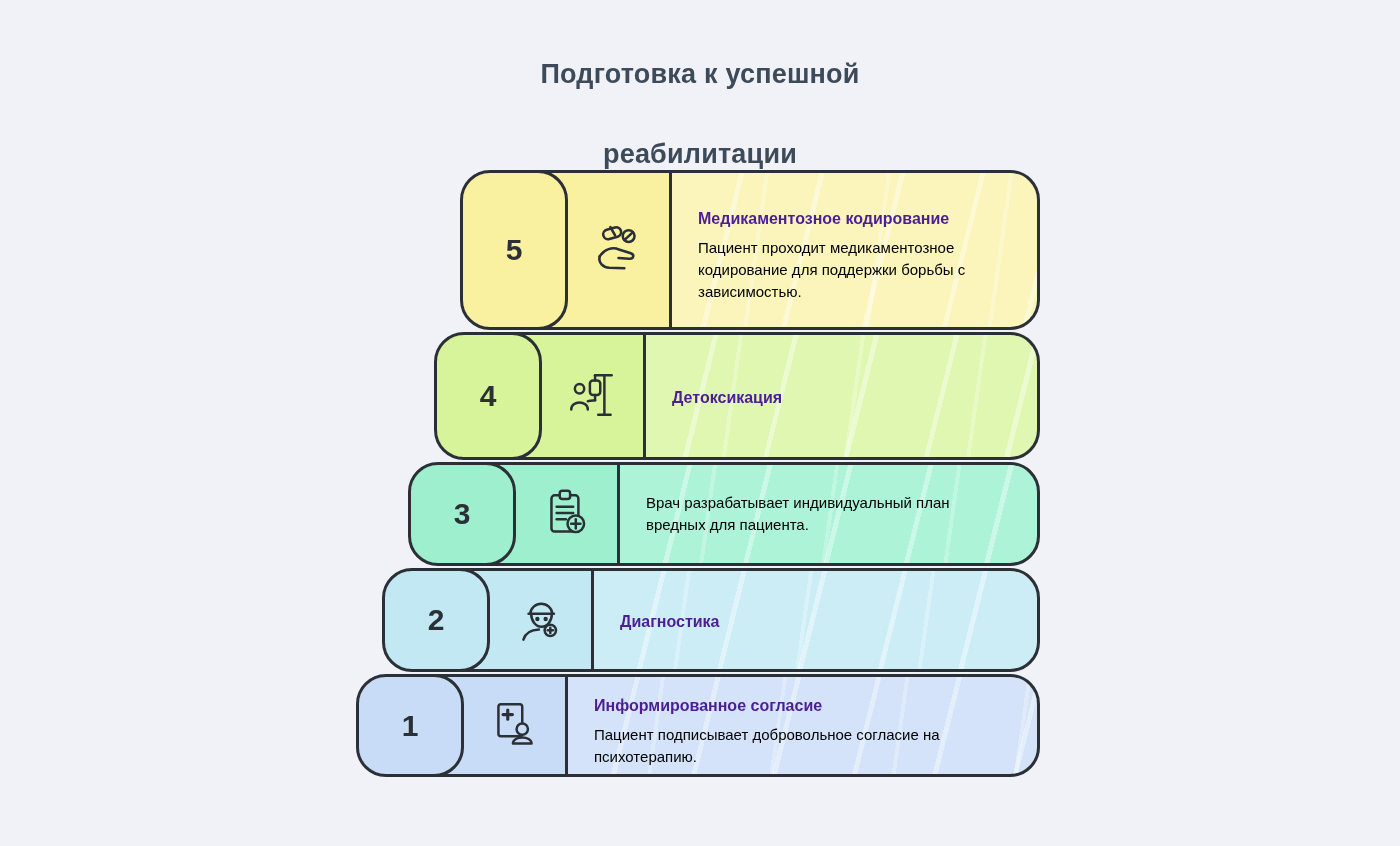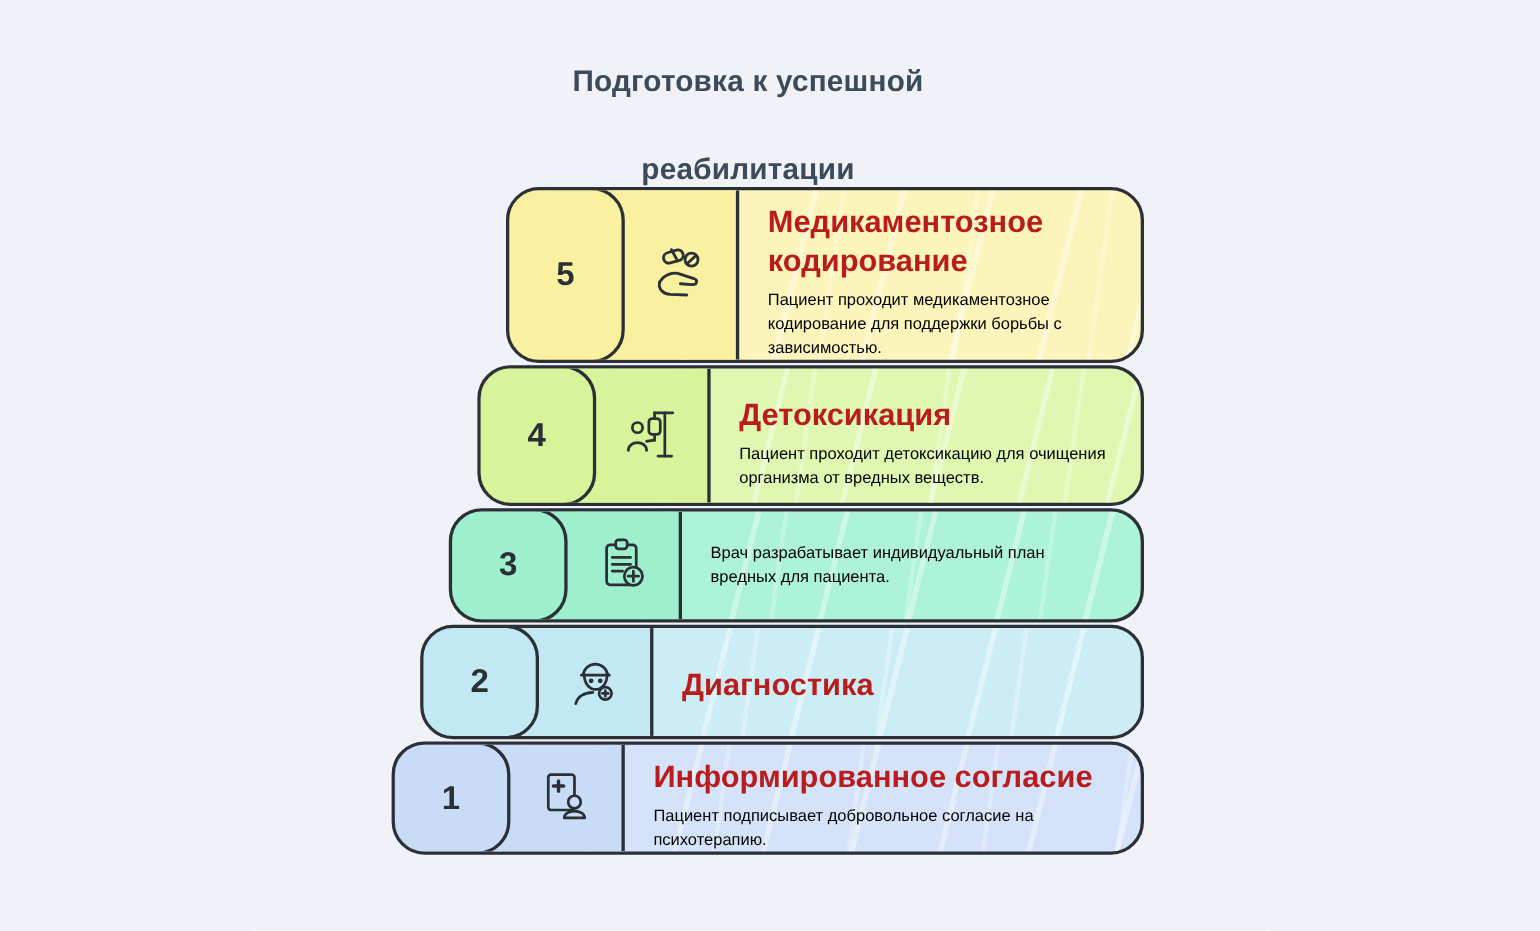--- a/index.html
+++ b/index.html
@@ -5,21 +5,21 @@
   html,body{margin:0;padding:0;}
   .canvas{
     position:relative;
     width:1400px;height:846px;
     background:#F1F2F7;
     overflow:hidden;
     font-family:"Liberation Sans",sans-serif;
     color:#2B2F36;
   }
   .page-title{
-    position:absolute;left:420px;top:56px;width:520px;
+    position:absolute;left:440px;top:56px;width:520px;
     text-align:center;
     font-size:27px;font-weight:bold;color:#3D4A5A;
     line-height:1.35;letter-spacing:.2px;
   }
   .row{
     position:absolute;
     display:flex;
     box-sizing:border-box;
     border:3px solid #2B2F36;
     border-radius:30px;
@@ -63,21 +63,21 @@
     position:relative;z-index:1;
   }
   .content{
     flex:1;
     display:flex;flex-direction:column;justify-content:center;
     padding:12px 26px;
     position:relative;z-index:1;
   }
   .step-title{
     margin:12px 0 8px 0;
-    font-size:28px;font-weight:bold;color:#b91c1c;
+    font-size:16px;font-weight:bold;color:#4c1d95;
     line-height:1.25;
   }
   .step-desc{
     margin:0;
     font-size:15px;color:#000000;
     line-height:1.45;
   }
   .icon-sec svg{display:block;}
   .ink{stroke:#2B2F36;stroke-width:2.4;fill:none;stroke-linecap:round;stroke-linejoin:round;}
   .fill-band{fill:var(--band);}
@@ -128,21 +128,20 @@
             <line x1="30" y1="27" x2="30" y2="32"></line>
             <circle cx="15" cy="21" r="4.5"></circle>
             <path d="M7 41 c0 -9 16 -9 16 0"></path>
             <path d="M23 33 c3 -.5 5 -1 7 -1"></path>
           </g>
         </svg>
       </span>
     </div>
     <div class="content">
       <h3 class="step-title">Детоксикация</h3>
-      <p class="step-desc">Пациент проходит детоксикацию для очищения организма от вредных веществ.</p>
     </div>
   </div>
 
   <div class="row" style="left: 408px; top: 462px; width: 632px; height: 104px; --band: #9EEFCD; --band-light: #ACF3D7;">
     <div class="pill">3</div>
     <div class="icon-sec">
       <span>
         <svg width="58" height="58" viewBox="0 0 56 56">
           <g class="ink">
             <rect x="13" y="10" width="26" height="35" rx="3"></rect>

